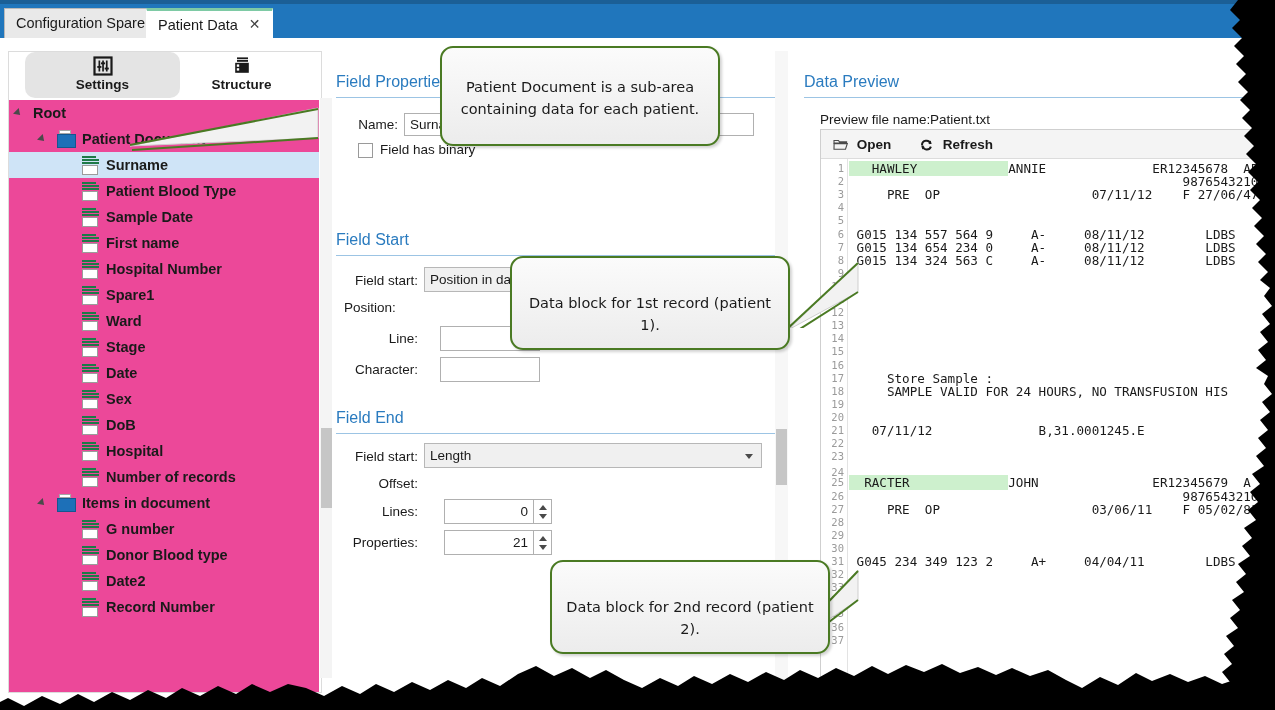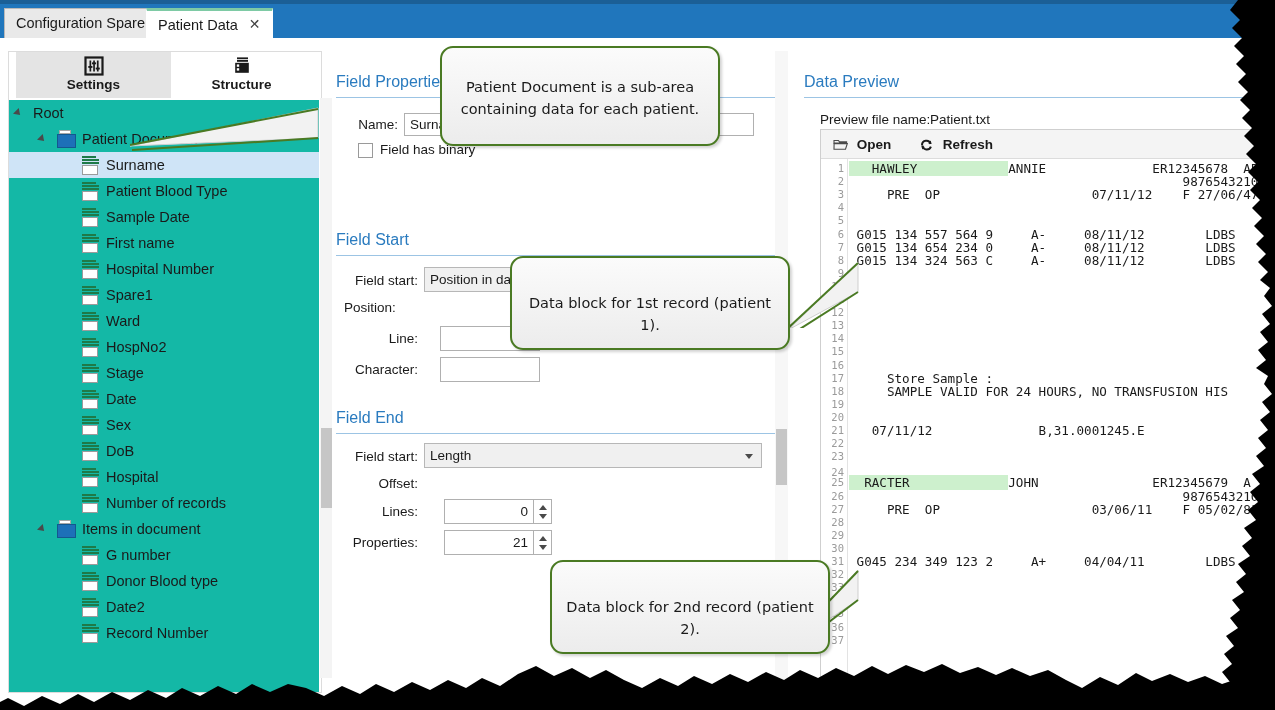--- a/index.html
+++ b/index.html
@@ -31,21 +31,21 @@
   .workspace{position:absolute;left:0;top:38px;width:1275px;height:672px;background:#fff;}
 
   
   .leftpanel{position:absolute;left:8px;top:13px;width:312px;height:640px;background:#fff;border:1px solid #dcdcdc;}
   .modetabs{position:absolute;left:0;top:0;width:310px;height:46px;background:#fff;}
   .modetab{position:absolute;top:0;width:155px;height:46px;text-align:center;}
   .modetab.sel{background:#e4e4e4;}
   .modetab .ic{display:block;margin:4px auto 1px;width:20px;height:20px;}
   .modetab .lb{display:block;font-size:13.5px;font-weight:bold;color:#1a1a1a;}
 
-  .tree{position:absolute;left:0;top:48px;width:310px;height:592px;overflow:hidden;background:#14b8a6;}
+  .tree{position:absolute;left:0;top:48px;width:310px;height:592px;overflow:hidden;background:#ec4899;font-weight:bold;}
   .trow{position:relative;height:26px;line-height:26px;white-space:nowrap;font-size:14.5px;}
   .trow.sel{background:#cfe4f7;}
   .tw{position:absolute;top:9px;width:8px;height:8px;}
   .tw:after{content:"";position:absolute;left:0;top:0;border-style:solid;border-width:4px 0 4px 6px;border-color:transparent transparent transparent #4a4a4a;transform:rotate(45deg);transform-origin:50% 50%;}
   .ticon{position:absolute;top:4px;width:19px;height:19px;}
   .tlabel{position:absolute;}
 
   
   .ic-doc{position:absolute;left:0;top:0;width:19px;height:19px;}
   .ic-doc .top{position:absolute;left:2px;top:0;width:12px;height:4px;background:#fff;border:1px solid #a6a6a6;box-sizing:border-box;}
@@ -118,21 +118,21 @@
       <span>Patient Data</span>
       <span class="tab-close">✕</span>
     </div>
   </div>
 
   <div class="workspace">
 
     <div class="leftpanel">
 
       <div class="modetabs">
-        <div class="modetab sel" style="left:7px;">
+        <div class="modetab sel" style="left:16px;border-radius:10px;">
           <span class="ic">
             <svg width="20" height="20" viewBox="0 0 20 20">
               <rect x="1.5" y="1.5" width="17" height="17" fill="none" stroke="#1a1a1a" stroke-width="2.2"></rect>
               <rect x="5.5" y="4.5" width="1.7" height="11" fill="#1a1a1a"></rect>
               <rect x="9.2" y="4.5" width="1.7" height="11" fill="#1a1a1a"></rect>
               <rect x="12.9" y="4.5" width="1.7" height="11" fill="#1a1a1a"></rect>
               <rect x="4.3" y="10" width="4.1" height="1.9" fill="#1a1a1a"></rect>
               <rect x="8" y="6.4" width="4.1" height="1.9" fill="#1a1a1a"></rect>
               <rect x="11.7" y="11.6" width="4.1" height="1.9" fill="#1a1a1a"></rect>
             </svg>
@@ -237,31 +237,20 @@
           <div class="trow">
             <span class="ticon" style="left: 72px;">
               <span class="ic-fld">
                 <span class="l1"></span>
                 <span class="l2"></span>
                 <span class="l3"></span>
                 <span class="bx"></span>
               </span>
             </span>
             <span class="tlabel" style="left: 97px;">Ward</span>
-          </div>
-          <div class="trow">
-            <span class="ticon" style="left: 72px;">
-              <span class="ic-fld">
-                <span class="l1"></span>
-                <span class="l2"></span>
-                <span class="l3"></span>
-                <span class="bx"></span>
-              </span>
-            </span>
-            <span class="tlabel" style="left: 97px;">HospNo2</span>
           </div>
           <div class="trow">
             <span class="ticon" style="left: 72px;">
               <span class="ic-fld">
                 <span class="l1"></span>
                 <span class="l2"></span>
                 <span class="l3"></span>
                 <span class="bx"></span>
               </span>
             </span>

